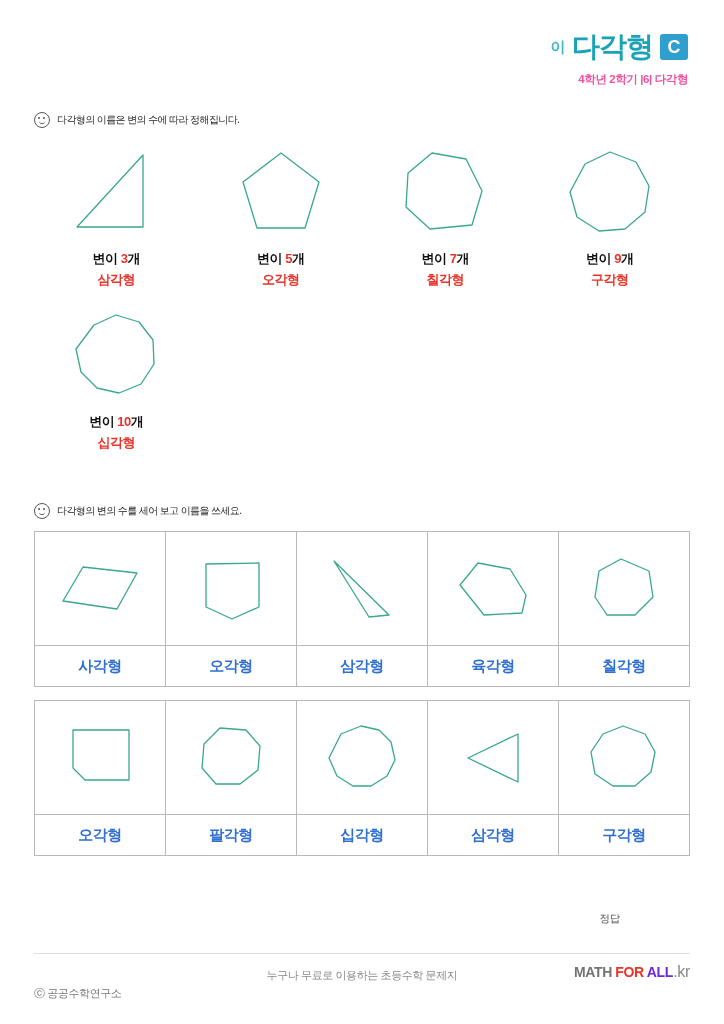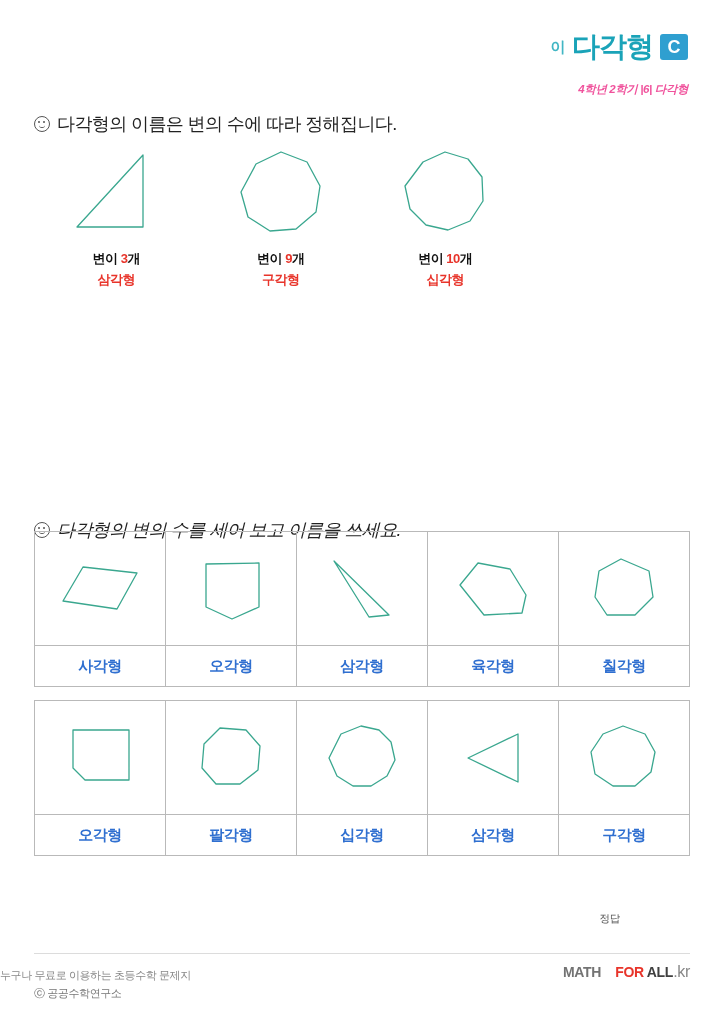--- a/index.html
+++ b/index.html
@@ -53,33 +53,32 @@
     font-size: 18px;
     font-weight: bold;
     width: 28px;
     height: 26px;
     line-height: 26px;
     text-align: center;
     border-radius: 3px;
     display: inline-block;
   }
   .hdr-row2 {
-    margin-top: 16px;
+    margin-top: 6px;
     color: #f0529c;
     font-size: 11.5px;
     font-weight: bold;
     letter-spacing: -0.4px;
-    font-style: italic;
   }
 
   
   .sec-head {
     position: absolute;
     left: 34px;
-    font-size: 18px;
+    font-size: 10px;
     color: #222;
     letter-spacing: -0.6px;
     display: flex;
     align-items: center;
     gap: 7px;
   }
   .smiley {
     display: inline-block;
     width: 14px;
     height: 14px;
@@ -101,21 +100,21 @@
     content: "";
     position: absolute;
     left: 3.5px;
     top: 7px;
     width: 6px; height: 3px;
     border-bottom: 1px solid #555;
     border-radius: 0 0 6px 6px;
   }
 
   #sec1-head { top: 112px; }
-  #sec2-head { top: 518px; font-style: italic; }
+  #sec2-head { top: 503px; }
 
   
   .examples {
     position: absolute;
     left: 34px;
     top: 140px;
     width: 658px;
     display: grid;
     grid-template-columns: repeat(4, 1fr);
     row-gap: 14px;
@@ -201,35 +200,36 @@
     top: 986px;
     font-size: 11px;
     color: #777;
     letter-spacing: -0.4px;
   }
   .footer-center {
     position: absolute;
     left: 0;
     right: 0;
     top: 968px;
+    text-align: center;
     font-size: 11px;
     color: #888;
     letter-spacing: -0.4px;
   }
   .footer-right {
     position: absolute;
     right: 34px;
     top: 963px;
     font-size: 14px;
     letter-spacing: -0.3px;
     white-space: nowrap;
   }
   .fr-math { color: #737373; font-weight: bold; }
-  .fr-for  { color: #e8342a; font-weight: bold; margin-left: 14px;}
-  .fr-all  { color: #404040; font-weight: bold; margin-left: 3px;}
+  .fr-for  { color: #e8342a; font-weight: bold; margin-left: 3px;}
+  .fr-all  { color: #6d28d9; font-weight: bold; margin-left: 3px;}
   .fr-kr   { color: #888; font-size: 16px; }
 
   svg { display: block; }
   .poly {
     fill: none;
     stroke: #3aa78f;
     stroke-width: 1.3;
     stroke-linejoin: round;
   }
 </style>
@@ -261,22 +261,46 @@
           </svg>
       </div>
       <div class="ex-sides">
         <span>변이</span>
         <span class="num">3</span><span>개</span>
       </div>
       <div class="ex-name">삼각형</div>
     </div>
 
 
-
-
+    <div class="ex-cell">
+      <div class="ex-shape">
+        <svg width="110" height="100" viewBox="0 0 110 100">
+            <polygon class="poly" points="55,8 93,37 79,83 31,83 17,37"></polygon>
+          </svg>
+      </div>
+      <div class="ex-sides">
+        <span>변이</span>
+        <span class="num">5</span><span>개</span>
+      </div>
+      <div class="ex-name">오각형</div>
+    </div>
+
+
+    <div class="ex-cell">
+      <div class="ex-shape">
+        <svg width="110" height="100" viewBox="0 0 110 100">
+            <polygon class="poly" points="42,8 76,14 92,46 82,80 40,84 16,62 18,28"></polygon>
+          </svg>
+      </div>
+      <div class="ex-sides">
+        <span>변이</span>
+        <span class="num">7</span><span>개</span>
+      </div>
+      <div class="ex-name">칠각형</div>
+    </div>
 
 
     <div class="ex-cell">
       <div class="ex-shape">
         <svg width="110" height="100" viewBox="0 0 110 100">
             <polygon class="poly" points="55,7 81,17 94,41 90,67 70,84 44,86 22,72 15,47 30,19"></polygon>
           </svg>
       </div>
       <div class="ex-sides">
         <span>변이</span>

